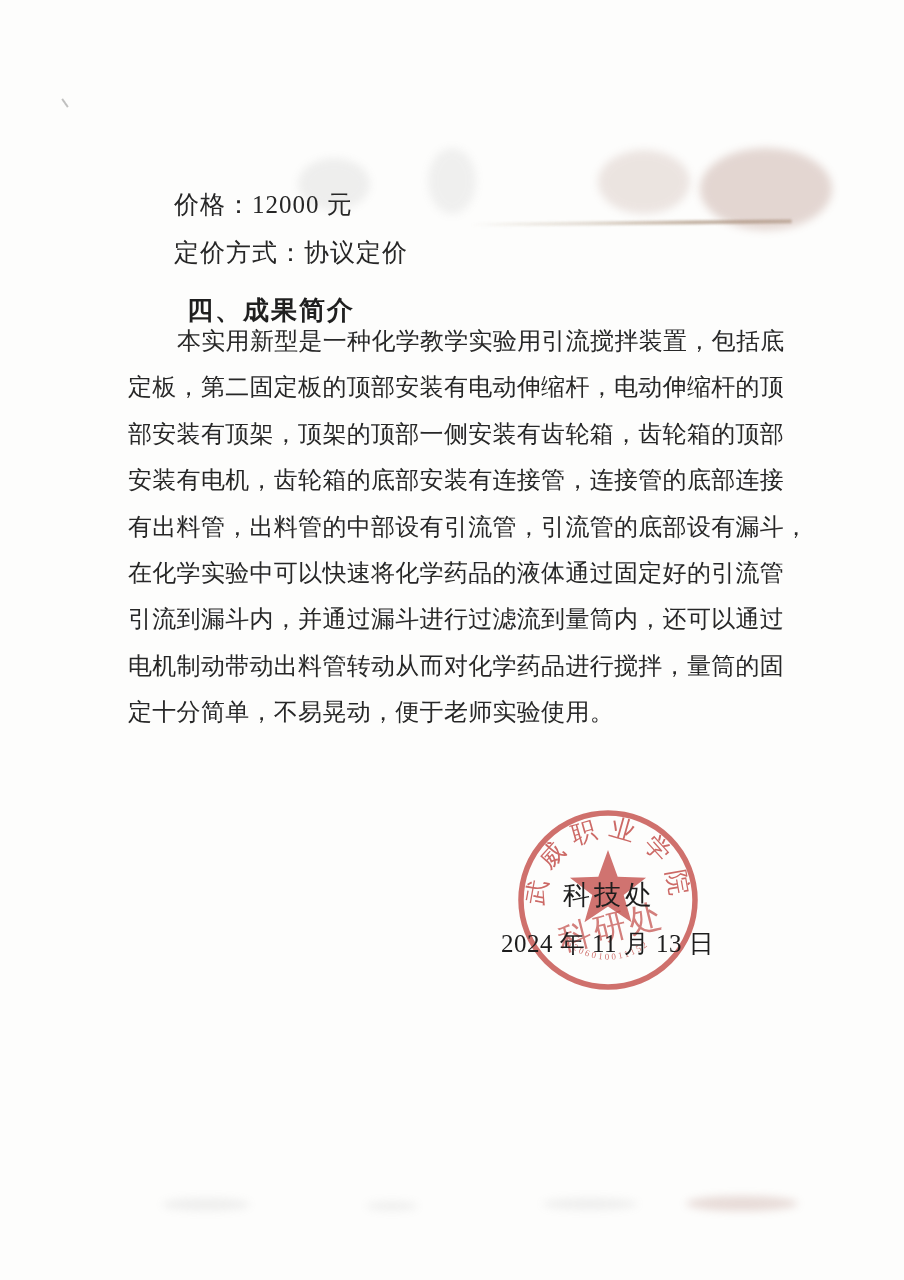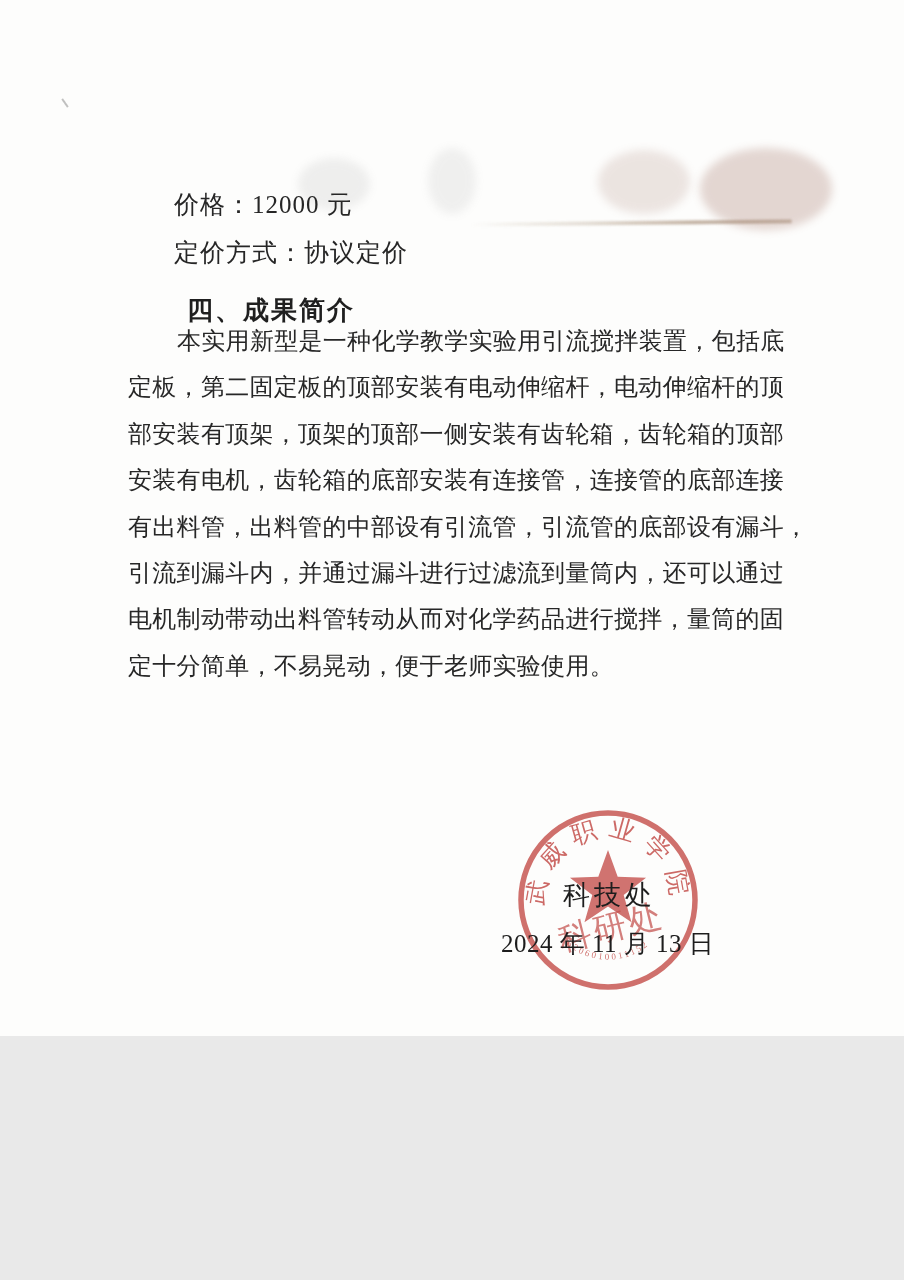--- a/index.html
+++ b/index.html
@@ -1,17 +1,17 @@
 <!DOCTYPE html>
 <html><head>
 <meta charset="utf-8">
 <style>
   html,body{margin:0;padding:0;background:#e9e9e9;}
   .page{
-    position:relative;width:904px;height:1036px;margin:0 auto;
+    position:relative;width:904px;height:1280px;margin:0 auto;
     background:#fdfdfc;overflow:hidden;
     font-family:"Liberation Serif","DejaVu Serif",serif;
     color:#262626;
   }
   .tline{position:absolute;font-size:25px;letter-spacing:1px;white-space:pre;}
   .line-price{left:174px;top:188px;}
   .line-pricing{left:174px;top:236px;}
   .heading{
     position:absolute;left:172px;top:278px;margin:15px;
     font-size:26px;font-weight:bold;letter-spacing:2px;color:#1f1f1f;
@@ -71,20 +71,21 @@
   <div class="tline line-price">价格：12000 元</div>
   <div class="tline line-pricing">定价方式：协议定价</div>
   <h2 class="heading">四、成果简介</h2>
 
   <div class="para">
     <div class="pline first">本实用新型是一种化学教学实验用引流搅拌装置，包括底</div>
     <div class="pline">定板，第二固定板的顶部安装有电动伸缩杆，电动伸缩杆的顶</div>
     <div class="pline">部安装有顶架，顶架的顶部一侧安装有齿轮箱，齿轮箱的顶部</div>
     <div class="pline">安装有电机，齿轮箱的底部安装有连接管，连接管的底部连接</div>
     <div class="pline">有出料管，出料管的中部设有引流管，引流管的底部设有漏斗，</div>
+    <div class="pline">在化学实验中可以快速将化学药品的液体通过固定好的引流管</div>
     <div class="pline">引流到漏斗内，并通过漏斗进行过滤流到量筒内，还可以通过</div>
     <div class="pline">电机制动带动出料管转动从而对化学药品进行搅拌，量筒的固</div>
     <div class="pline">定十分简单，不易晃动，便于老师实验使用。</div>
   </div>
 
   <div class="seal">
     <svg width="200" height="200" viewBox="0 0 200 200">
       <circle cx="100" cy="102" r="87" fill="none" stroke="#c4504c" stroke-width="5.5" opacity="0.82"></circle>
       <path id="sealArcTop" d="M 41,124 A 63,63 0 1 1 159,124" fill="none"></path>
       <path id="sealArcBottom" d="M 36,108 A 65,65 0 0 0 164,108" fill="none"></path>

